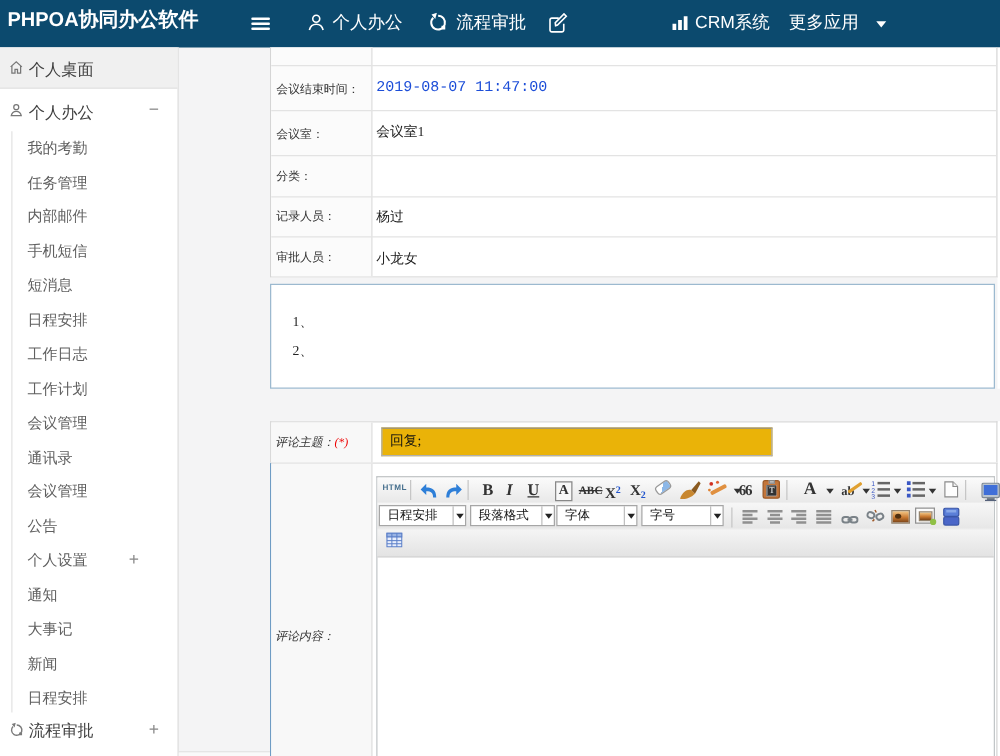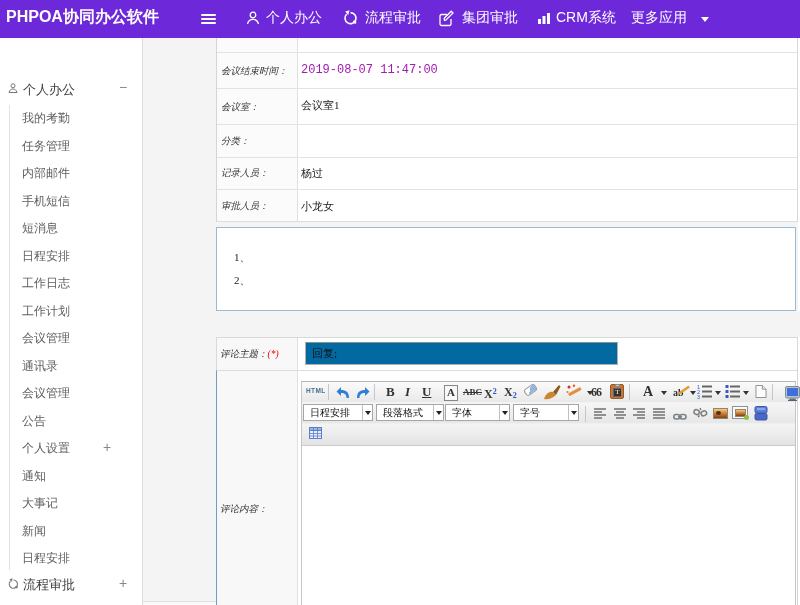--- a/index.html
+++ b/index.html
@@ -1,21 +1,21 @@
 <!DOCTYPE html>
 <html><head>
 <meta charset="utf-8">
 <style>
 * { margin:0; padding:0; box-sizing:border-box; }
 html,body { width:800px; height:605px; overflow:hidden; background:#f4f4f5;
   font-family:"Liberation Sans", sans-serif; }
 .abs { position:absolute; }
 
 
-#topbar { position:absolute; left:0; top:0; width:800px; height:38px; background:#6d28d9; }
+#topbar { position:absolute; left:0; top:0; width:800px; height:38px; background:#0c4a6e; }
 #logo { position:absolute; left:6px; top:0; line-height:34px; color:#fff; font-size:16px; font-weight:bold; }
 .burger { position:absolute; left:201px; top:14px; width:15px; height:10px; }
 .burger b { position:absolute; left:0; width:15px; height:2px; background:#fff; border-radius:1px;}
 .nav-it { position:absolute; top:0; height:38px; line-height:35px; color:#fff; font-size:14px; }
 .nav-ic { position:absolute; top:10px; width:16px; height:16px; }
 .nav-ic svg { display:block; }
 
 
 #sidebar { position:absolute; left:0; top:38px; width:143px; height:567px; background:#fff; border-right:1px solid #dcdcdc;}
 .sb-item0 { position:absolute; left:0; top:0; width:142px; height:33px; background:#f0f0f0; border-bottom:1px solid #e2e2e2; }
@@ -23,38 +23,38 @@
 .sb-ic { position:absolute; left:7px; width:12px; height:12px; color:#777; }
 .sb-line { position:absolute; left:9px; top:67px; width:1px; height:465px; background:#e3e3e3; }
 .sb-sub { position:absolute; left:22px; font-size:12px; color:#606060; }
 .sb-plus { position:absolute; font-size:14px; color:#888; }
 
 
 #t1 { position:absolute; left:216px; top:38px; width:582px; height:184px;
   border-left:1px solid #d5d5d5; border-right:1px solid #d8d8d8; border-bottom:1px solid #dedede; background:#fff;}
 #t1 .lab { position:absolute; left:0; top:0; width:81px; height:100%; background:#fbfbfb; border-right:1px solid #e0e0e0; }
 .hline { position:absolute; left:0; width:580px; height:1px; background:#e3e3e3; }
-.t1lab { position:absolute; left:4px; width:75px; font-size:9.5px; font-style:italic; color:#333;
+.t1lab { position:absolute; left:4px; width:75px; font-size:9.5px; color:#333;
   font-family:"Liberation Serif",serif; }
 .t1val { position:absolute; left:84px; font-size:11px; color:#222; font-family:"Liberation Serif",serif; }
-.mono { font-family:"Liberation Mono",monospace; font-size:12px; color:#a21caf; }
+.mono { font-family:"Liberation Mono",monospace; font-size:12px; color:#1d4ed8; }
 
 
 #box1 { position:absolute; left:216px; top:227px; width:580px; height:84px; background:#fff;
   border:1px solid #9cb9cf; font-size:11px; color:#222; font-family:"Liberation Serif",serif;}
 
 
 #t2a { position:absolute; left:216px; top:337px; width:582px; height:33px;
   border:1px solid #d9d9d9; border-bottom:none; background:#fff;padding-left:20px;}
 #t2a .lab { position:absolute; left:0; top:0; width:81px; height:33px; background:#f8f8f8; border-right:1px solid #e0e0e0;}
 #t2b { position:absolute; left:216px; top:370px; width:582px; height:235px;
   border-top:1px solid #ddd; border-left:1px solid #6f9cc4; border-right:1px solid #d5d5d5; background:#fff;}
 #t2b .lab { position:absolute; left:0; top:0; width:81px; height:235px; background:#f8f8f8; border-right:1px solid #e0e0e0;}
 .t2lab { position:absolute; left:3px; font-size:9.5px; font-style:italic; color:#333; font-family:"Liberation Serif",serif;}
-#inp1 { position:absolute; left:88px; top:4px; width:313px; height:23px; border:1px solid #b0b0b0; border-top-color:#8e8e8e; background:#0369a1;
+#inp1 { position:absolute; left:88px; top:4px; width:313px; height:23px; border:1px solid #b0b0b0; border-top-color:#8e8e8e; background:#eab308;
   font-size:11px; font-family:"Liberation Serif",serif; color:#111; line-height:21px; padding-left:6px;}
 
 
 #editor { position:absolute; left:84px; top:10px; width:495px; height:225px;
   border:1px solid #c2c6c8; border-top-color:#b2b6b8; border-bottom:none; background:#fff;}
 #toolbar { position:absolute; left:0; top:0; width:493px; height:64px; border-bottom:1px solid #ccc;
   background:linear-gradient(#fbfbfb,#e9e9e9 31%, #f6f6f6 33%, #e7e7e7 64%, #f4f4f4 67%, #e3e3e3);}
 .tbtn { position:absolute; top:2px; height:16px; }
 .sep { position:absolute; width:1px; height:16px; background:#c6c6c6; top:2px; }
 .sr { font-family:"Liberation Serif",serif; font-weight:bold; font-size:13px; color:#333; line-height:16px;}
@@ -93,34 +93,40 @@
         <rect x="11.2" y="10.6" width="3" height="3" fill="#fff"></rect>
       </svg>
     </div>
   <div class="nav-it" style="left:365px">流程审批</div>
   <div class="nav-ic" style="left:438px">
       <svg width="17" height="17" viewBox="0 0 17 17" fill="none" stroke="#fff" stroke-width="1.3">
         <path d="M13 9v5a1.5 1.5 0 0 1-1.5 1.5h-8A1.5 1.5 0 0 1 2 14V6a1.5 1.5 0 0 1 1.5-1.5H9"></path>
         <path d="M6.5 10.5 8 10l7-7-1.8-1.8-7 7z"></path>
       </svg>
     </div>
-  <div class="nav-it" style="left:462px">集团审批</div>
   <div class="nav-ic" style="left:536px">
       <svg width="16" height="16" viewBox="0 0 16 16" fill="#fff">
         <rect x="2" y="9" width="3" height="5"></rect>
         <rect x="6.5" y="6" width="3" height="8"></rect>
         <rect x="11" y="3" width="3" height="11"></rect>
       </svg>
     </div>
   <div class="nav-it" style="left:556px">CRM系统</div>
   <div class="nav-it" style="left:631px">更多应用</div>
   <div style="position:absolute; left:701px; top:17px; width:0; height:0; border-left:4.5px solid transparent; border-right:4.5px solid transparent; border-top:5.5px solid #fff;"></div>
 </div>
 
 <div id="sidebar">
+  <div class="sb-item0">
+    <svg class="sb-ic" style="top:10px" viewBox="0 0 24 24" fill="none" stroke="#777" stroke-width="2">
+        <path d="M3 11 12 3l9 8"></path>
+        <path d="M5 9.5V21h5v-6h4v6h5V9.5"></path>
+      </svg>
+    <div class="sb-t1" style="top:9px">个人桌面</div>
+  </div>
   <svg class="sb-ic" style="top:44px" viewBox="0 0 24 24" fill="none" stroke="#777" stroke-width="2">
       <circle cx="12" cy="7.5" r="4"></circle>
       <path d="M4 21c1-5 4.5-7 8-7s7 2 8 7z"></path>
     </svg>
   <div class="sb-t1" style="top:43px">个人办公</div>
   <div class="sb-plus" style="left:119px; top:41px;">−</div>
   <div class="sb-line"></div>
 
   <div class="sb-sub" style="top:73px">&nbsp;</div>
   <div class="sb-sub" style="top:72px">我的考勤</div>

